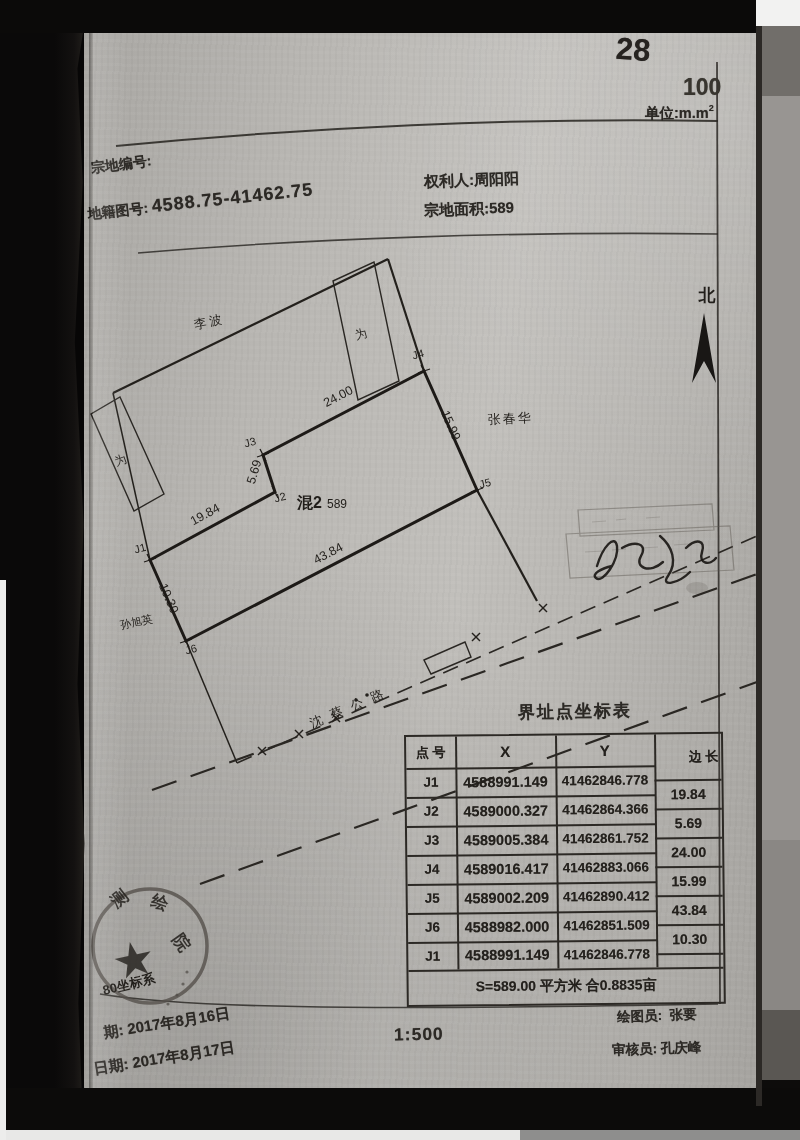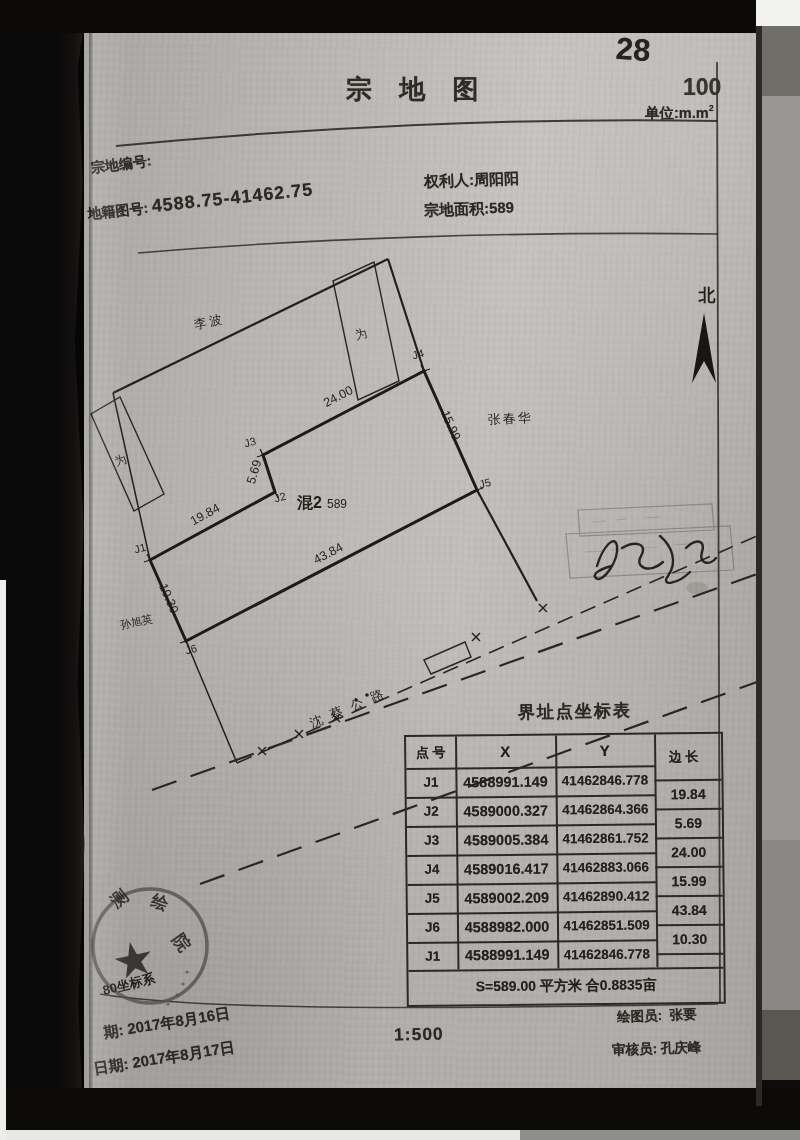--- a/index.html
+++ b/index.html
@@ -187,21 +187,20 @@
         <circle cx="187" cy="972" r="1.6"></circle>
           <circle cx="183" cy="984" r="1.6"></circle>
         <circle cx="177" cy="995" r="1.6"></circle>
           <circle cx="168" cy="1004" r="1.6"></circle>
       </g>
       <text transform="translate(104,995) rotate(-14)" font-size="13" font-weight="bold" fill="#36332f">80坐标系</text>
     </g>
   </svg>
 
   <div class="abs zlay txt doc-number">28</div>
-  <div class="abs zlay txt page-title">宗 地 图</div>
   <div class="abs zlay txt sheet-number">100</div>
   <div class="abs zlay txt unit">
     <span>单位:m.m</span><span class="sup">2</span>
   </div>
   <div class="abs zlay txt parcel-no">宗地编号:</div>
   <div class="abs zlay txt map-no">
     <span>地籍图号:</span>
     <b>4588.75-41462.75</b>
   </div>
   <div class="abs zlay txt owner">
@@ -233,21 +232,21 @@
     <div class="hl" style="left:248px;width:67px;top:132px;"></div>
     <div class="hl" style="left:248px;width:67px;top:161px;"></div>
     <div class="hl" style="left:248px;width:67px;top:190px;"></div>
     <div class="hl" style="left:248px;width:67px;top:219px;"></div>
 
     <div class="hl" style="left:0;width:315px;top:233px;"></div>
 
     <div class="cell" style="left:0;top:0;width:49px;height:31px;font-size:13px;">点 号</div>
     <div class="cell" style="left:49px;top:0;width:100px;height:31px;font-size:15px;">X</div>
     <div class="cell" style="left:149px;top:0;width:99px;height:31px;font-size:15px;">Y</div>
-    <div class="cell" style="left:244px;top:0;width:67px;height:45px;font-size:13px;">边 长</div>
+    <div class="cell" style="left:264px;top:0;width:67px;height:45px;font-size:13px;">边 长</div>
 
     <div class="cell" style="left:0;top:31px;width:49px;height:29px;font-size:13.5px;">J1</div>
     <div class="cell" style="left:49px;top:31px;width:100px;height:29px;font-size:14.5px;">4588991.149</div>
     <div class="cell" style="left:149px;top:31px;width:99px;height:29px;font-size:13.5px;">41462846.778</div>
 
     <div class="cell" style="left:0;top:60px;width:49px;height:29px;font-size:13.5px;">J2</div>
     <div class="cell" style="left:49px;top:60px;width:100px;height:29px;font-size:14.5px;">4589000.327</div>
     <div class="cell" style="left:149px;top:60px;width:99px;height:29px;font-size:13.5px;">41462864.366</div>
 
     <div class="cell" style="left:0;top:89px;width:49px;height:29px;font-size:13.5px;">J3</div>

